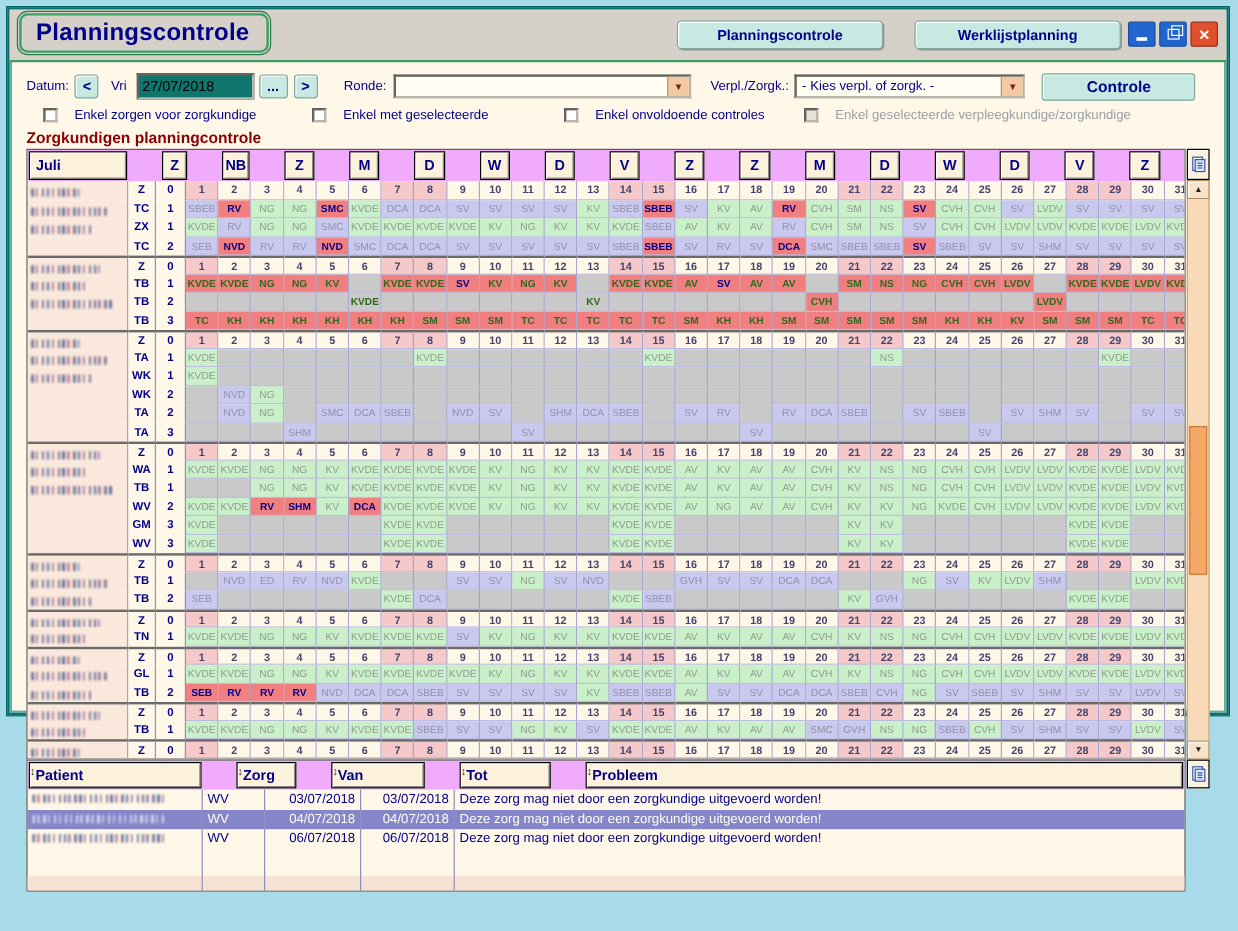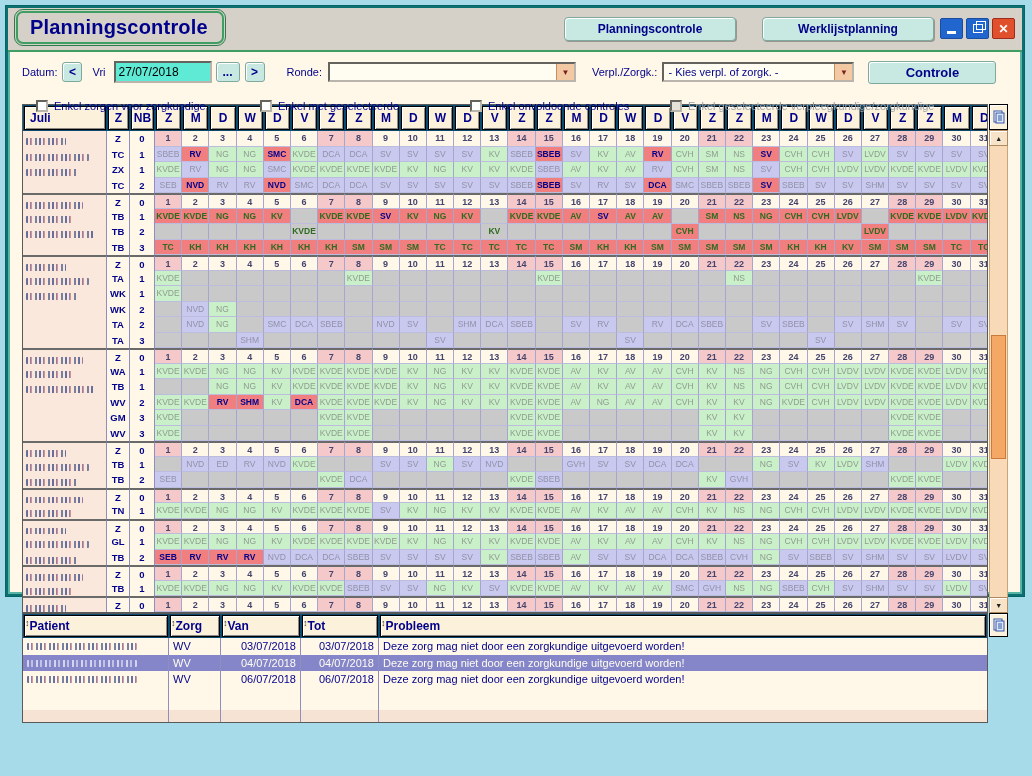--- a/index.html
+++ b/index.html
@@ -26,37 +26,37 @@
   .min-glyph{width:9px;height:3px;background:#fff;margin-top:8px;}
   .rest-glyph{width:8px;height:7px;border:1px solid #fff;position:relative;background:transparent;}
   .rest-glyph:before{content:"";position:absolute;left:2px;top:-4px;width:8px;height:7px;border:1px solid #fff;}
   
   .content{position:absolute;left:2px;right:2px;top:44px;bottom:2px;background:#FFF8E9;padding:6px 12px 0 12px;box-sizing:border-box;}
   .row-controls{height:28px;display:flex;align-items:center;font-size:11px;color:#00008B;}
   .lbl{margin-right:5px;white-space:nowrap;}
   .btn-teal{background:#C7E9E1;border:1px solid #7FA89E;border-radius:3px;box-shadow:inset 1px 1px 0 #fff;
             color:#00008B;font-weight:bold;font-size:12px;display:flex;align-items:center;justify-content:center;cursor:pointer;}
   .nav-btn{width:20px;height:20px;}
-  .date-input{width:88px;height:18px;border:2px inset #b9b5ad;background:#5eead4;font-size:12px;color:#000;
+  .date-input{width:88px;height:18px;border:2px inset #b9b5ad;background:#0f766e;font-size:12px;color:#000;
               padding:0 3px;font-family:"Liberation Sans",sans-serif;}
   .combo{height:20px;border:2px inset #b9b5ad;background:#FFFDF2;display:flex;align-items:center;box-sizing:border-box;}
   .combo .val{flex:1;font-size:11px;color:#00008B;padding:0 4px;white-space:nowrap;overflow:hidden;}
   .combo .arrow{width:17px;height:100%;background:#F2C9A2;border-left:1px solid #c09060;
                 display:flex;align-items:center;justify-content:center;color:#7a2020;font-size:8px;cursor:pointer;}
   .controle{width:128px;height:23px;font-size:13px;margin-left:14px;}
   .row-checks{position:relative;height:18px;font-size:11px;color:#00008B;}
-  .chk{position:absolute;top:14px;display:flex;align-items:center;gap:6px;cursor:pointer;}
+  .chk{position:absolute;top:4px;display:flex;align-items:center;gap:14px;cursor:pointer;}
   .chk .box{width:12px;height:12px;background:#fff;border:2px inset #b9b5ad;box-sizing:border-box;}
   .chk.disabled{color:#9aa0a6;}
   .chk.disabled .box{background:#e6e2da;}
   .sec-title{font-size:13px;font-weight:bold;color:#8B0000;margin:3px 0 2px 0;}
   
   .grid-wrap{display:flex;}
   .pgrid{width:975px;border:1px solid #5a5a5a;background:#FFF8E9;height:507px;overflow:hidden;box-sizing:content-box;}
-  .ghead{display:grid;grid-template-columns:84px 23px 25px repeat(31,27.2px);height:26px;background:#0c4a6e;}
+  .ghead{display:grid;grid-template-columns:84px 23px 25px repeat(31,27.2px);height:26px;background:#f0abfc;gap:27px;}
   .hcell{padding:1px;box-sizing:border-box;}
   .hbox{height:100%;background:#FCF2DC;border:1px solid #000;box-shadow:inset 1px 1px 0 #fff,inset -1px -1px 0 #8a8a8a;
         display:flex;align-items:center;justify-content:center;font-size:12px;font-weight:bold;color:#00008B;box-sizing:border-box;}
   .hbox.left{justify-content:flex-start;padding-left:5px;}
   .prow{display:grid;grid-template-columns:84px 23px 25px repeat(31,27.2px);height:15.5px;}
   .prow>div{box-sizing:border-box;overflow:hidden;}
   .pcell{background:#FAE8DC;border-right:1px solid #8f8fbd;padding-left:3px;}
   .lblc{background:#FFF8E9;color:#00008B;font-weight:bold;font-size:9.5px;text-align:center;line-height:15px;
         border-right:1px solid #8f8fbd;}
   .dc{font-size:8.5px;text-align:center;line-height:14px;border-right:1px solid #A5A5CE;border-bottom:1px solid #BcBcDe;}
@@ -154,20 +154,21 @@
       <label class="chk" style="left:448px;">
         <span class="box"></span>
         <span>Enkel onvoldoende controles</span>
       </label>
       <label class="chk disabled" style="left:648px;">
         <span class="box"></span>
         <span>Enkel geselecteerde verpleegkundige/zorgkundige</span>
       </label>
     </div>
 
+    <div class="sec-title">Zorgkundigen planningcontrole</div>
 
     <div class="grid-wrap">
       <div class="pgrid">
         <div class="ghead" id="gridHeader">
             <div class="hcell">
               <div class="hbox left">Juli</div>
             </div>
             <div class="hcell">
               <div class="hbox">Z</div>
             </div>

